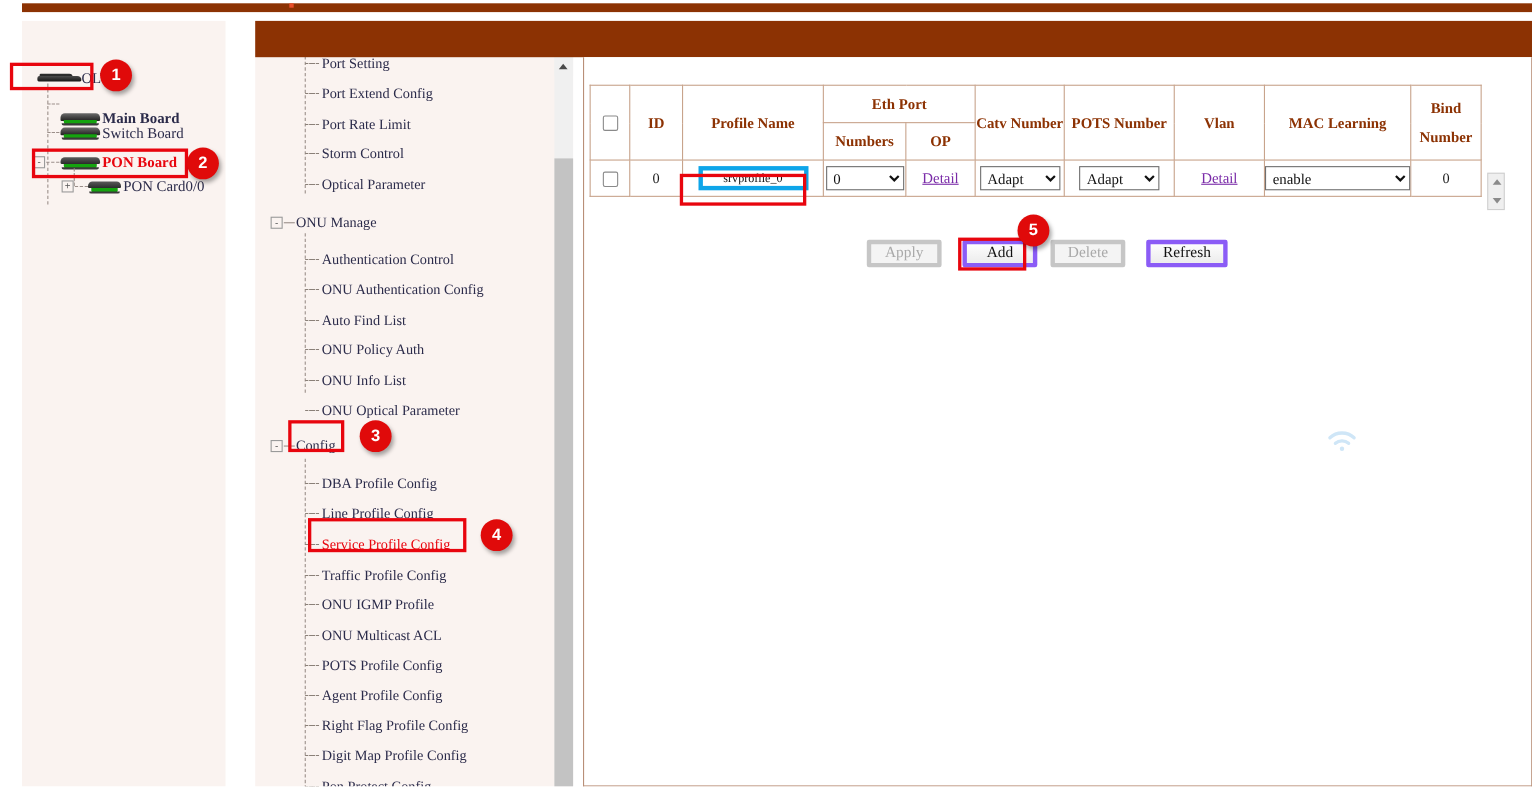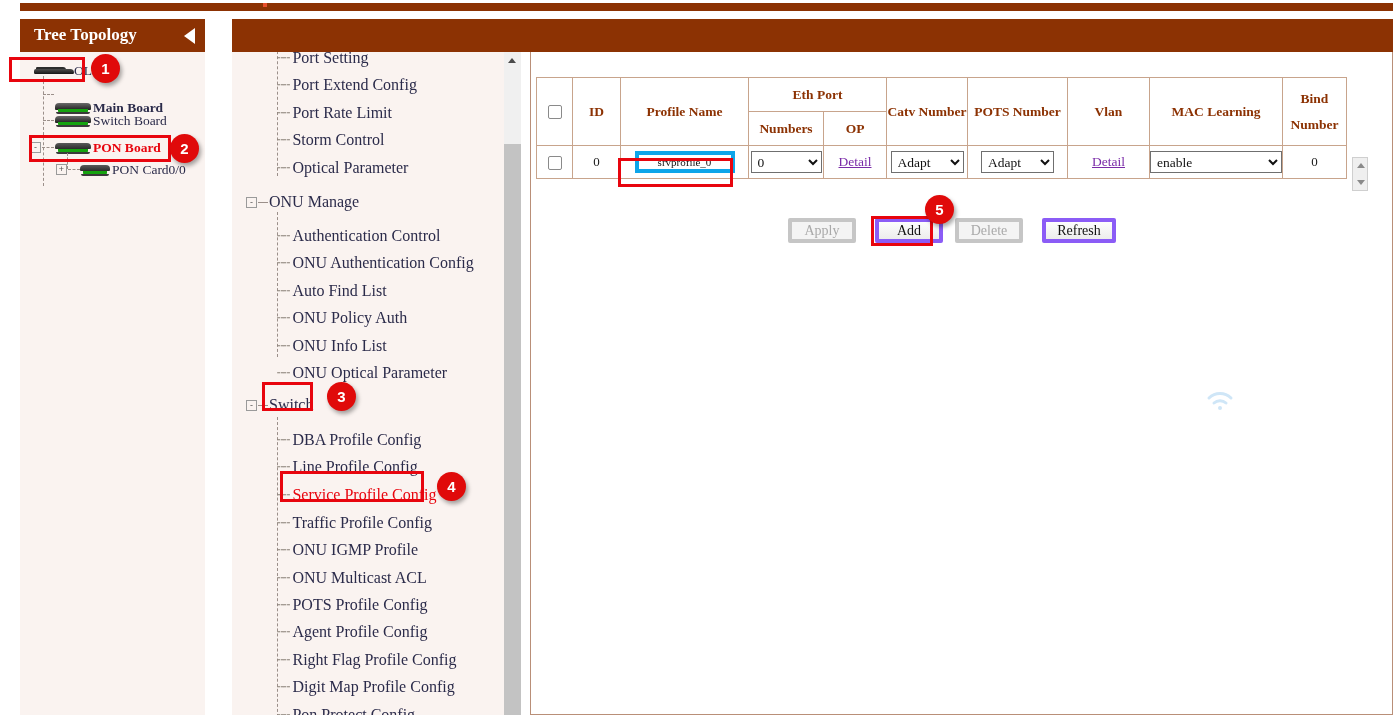--- a/index.html
+++ b/index.html
@@ -107,21 +107,21 @@
     background: #8c3203;
   }
   .breadcrumb {
     position: absolute; left: 242px; top: 26px;
     font-size: 15px; color: #f0e6e0; font-family: "Liberation Serif", serif;
   }
   .menu-list { position: absolute; left:0; top: 33px; width: 265px; }
   .menu-item {
     position:absolute; height: 22px; display:flex; align-items:center; white-space:nowrap;
   }
-  .menu-text { font-size: 16px; color:#2b2b4a; font-family:"Liberation Serif", serif; }
+  .menu-text { font-size: 13px; color:#2b2b4a; font-family:"Liberation Serif", serif; }
   .menu-text.red { color:#e8050e; }
   .leaf-dash {
     color:#8a8078; font-size:12px; letter-spacing:-1px; margin-right:3px;
     font-family:"Liberation Mono", monospace;
   }
 
   
   .mscroll {
     position:absolute; left: 504px; top: 52px; width: 17px; height: 663px;
     background: #f0f0f0;
@@ -229,24 +229,20 @@
 </head>
 <body>
 
 <div id="app">
 
   <div class="top-strip">
     <div class="top-strip-tick"></div>
   </div>
 
   <div class="tree-panel">
-    <div class="tree-header">
-      <div class="tree-header-title">Tree Topology</div>
-      <div class="collapse-arrow"></div>
-    </div>
 
     <div class="tree-body">
 
       <div class="dashv" style="left:23px; top:24px; height:110px;"></div>
 
       <div class="tree-row" style="left:14px; top:9px;">
         <span class="olt-icon">
           <span class="slab2"></span>
             <span class="slab"></span>
         </span>
@@ -353,21 +349,21 @@
         <span class="menu-text">ONU Info List</span>
       </div>
       <div class="menu-item" style="left:45px; top:310px;">
         <span class="leaf-dash">╌╌</span>
         <span class="menu-text">ONU Optical Parameter</span>
       </div>
 
       <div class="expander" style="left:14px; top:348px;">-</div>
       <div class="solidh" style="left:26px; top:353px; width:10px;"></div>
       <div class="menu-item" style="left:37px; top:342px;">
-        <span class="menu-text">Switch</span>
+        <span class="menu-text">Config</span>
       </div>
 
       <div class="menu-item" style="left:45px; top:377px;">
         <span class="leaf-dash">╌╌</span>
         <span class="menu-text">DBA Profile Config</span>
       </div>
       <div class="menu-item" style="left:45px; top:404px;">
         <span class="leaf-dash">╌╌</span>
         <span class="menu-text">Line Profile Config</span>
       </div>

